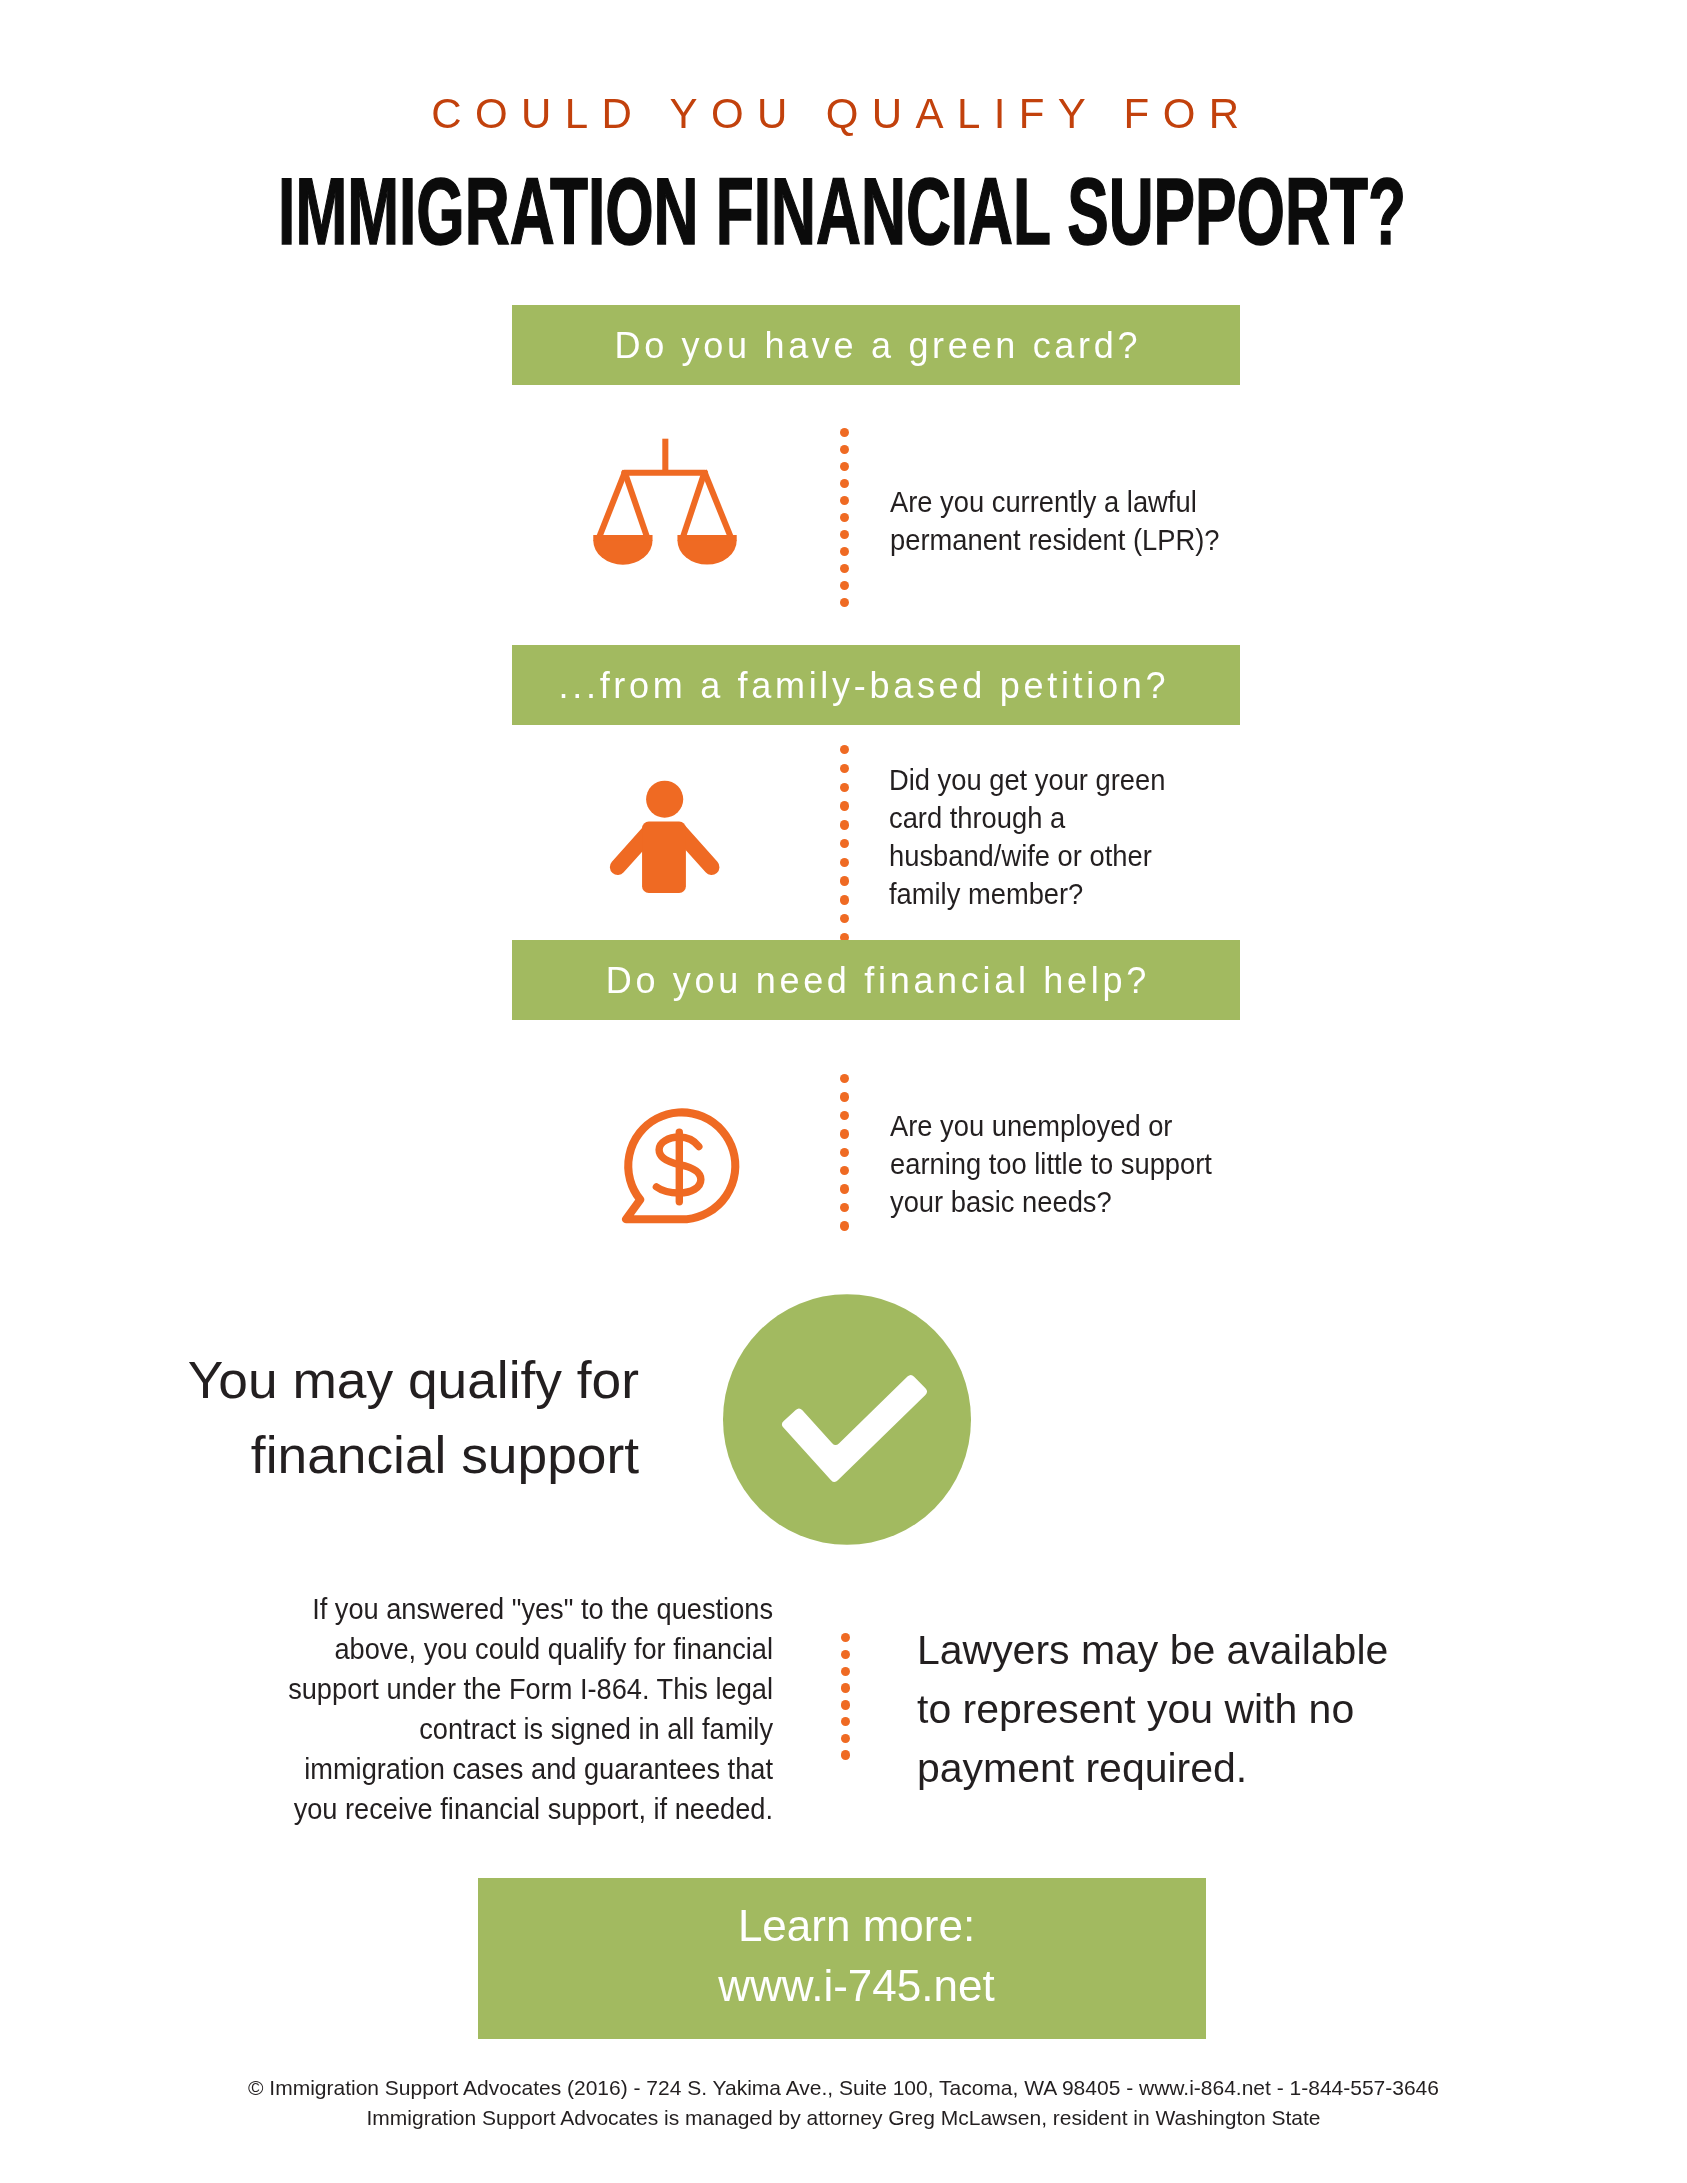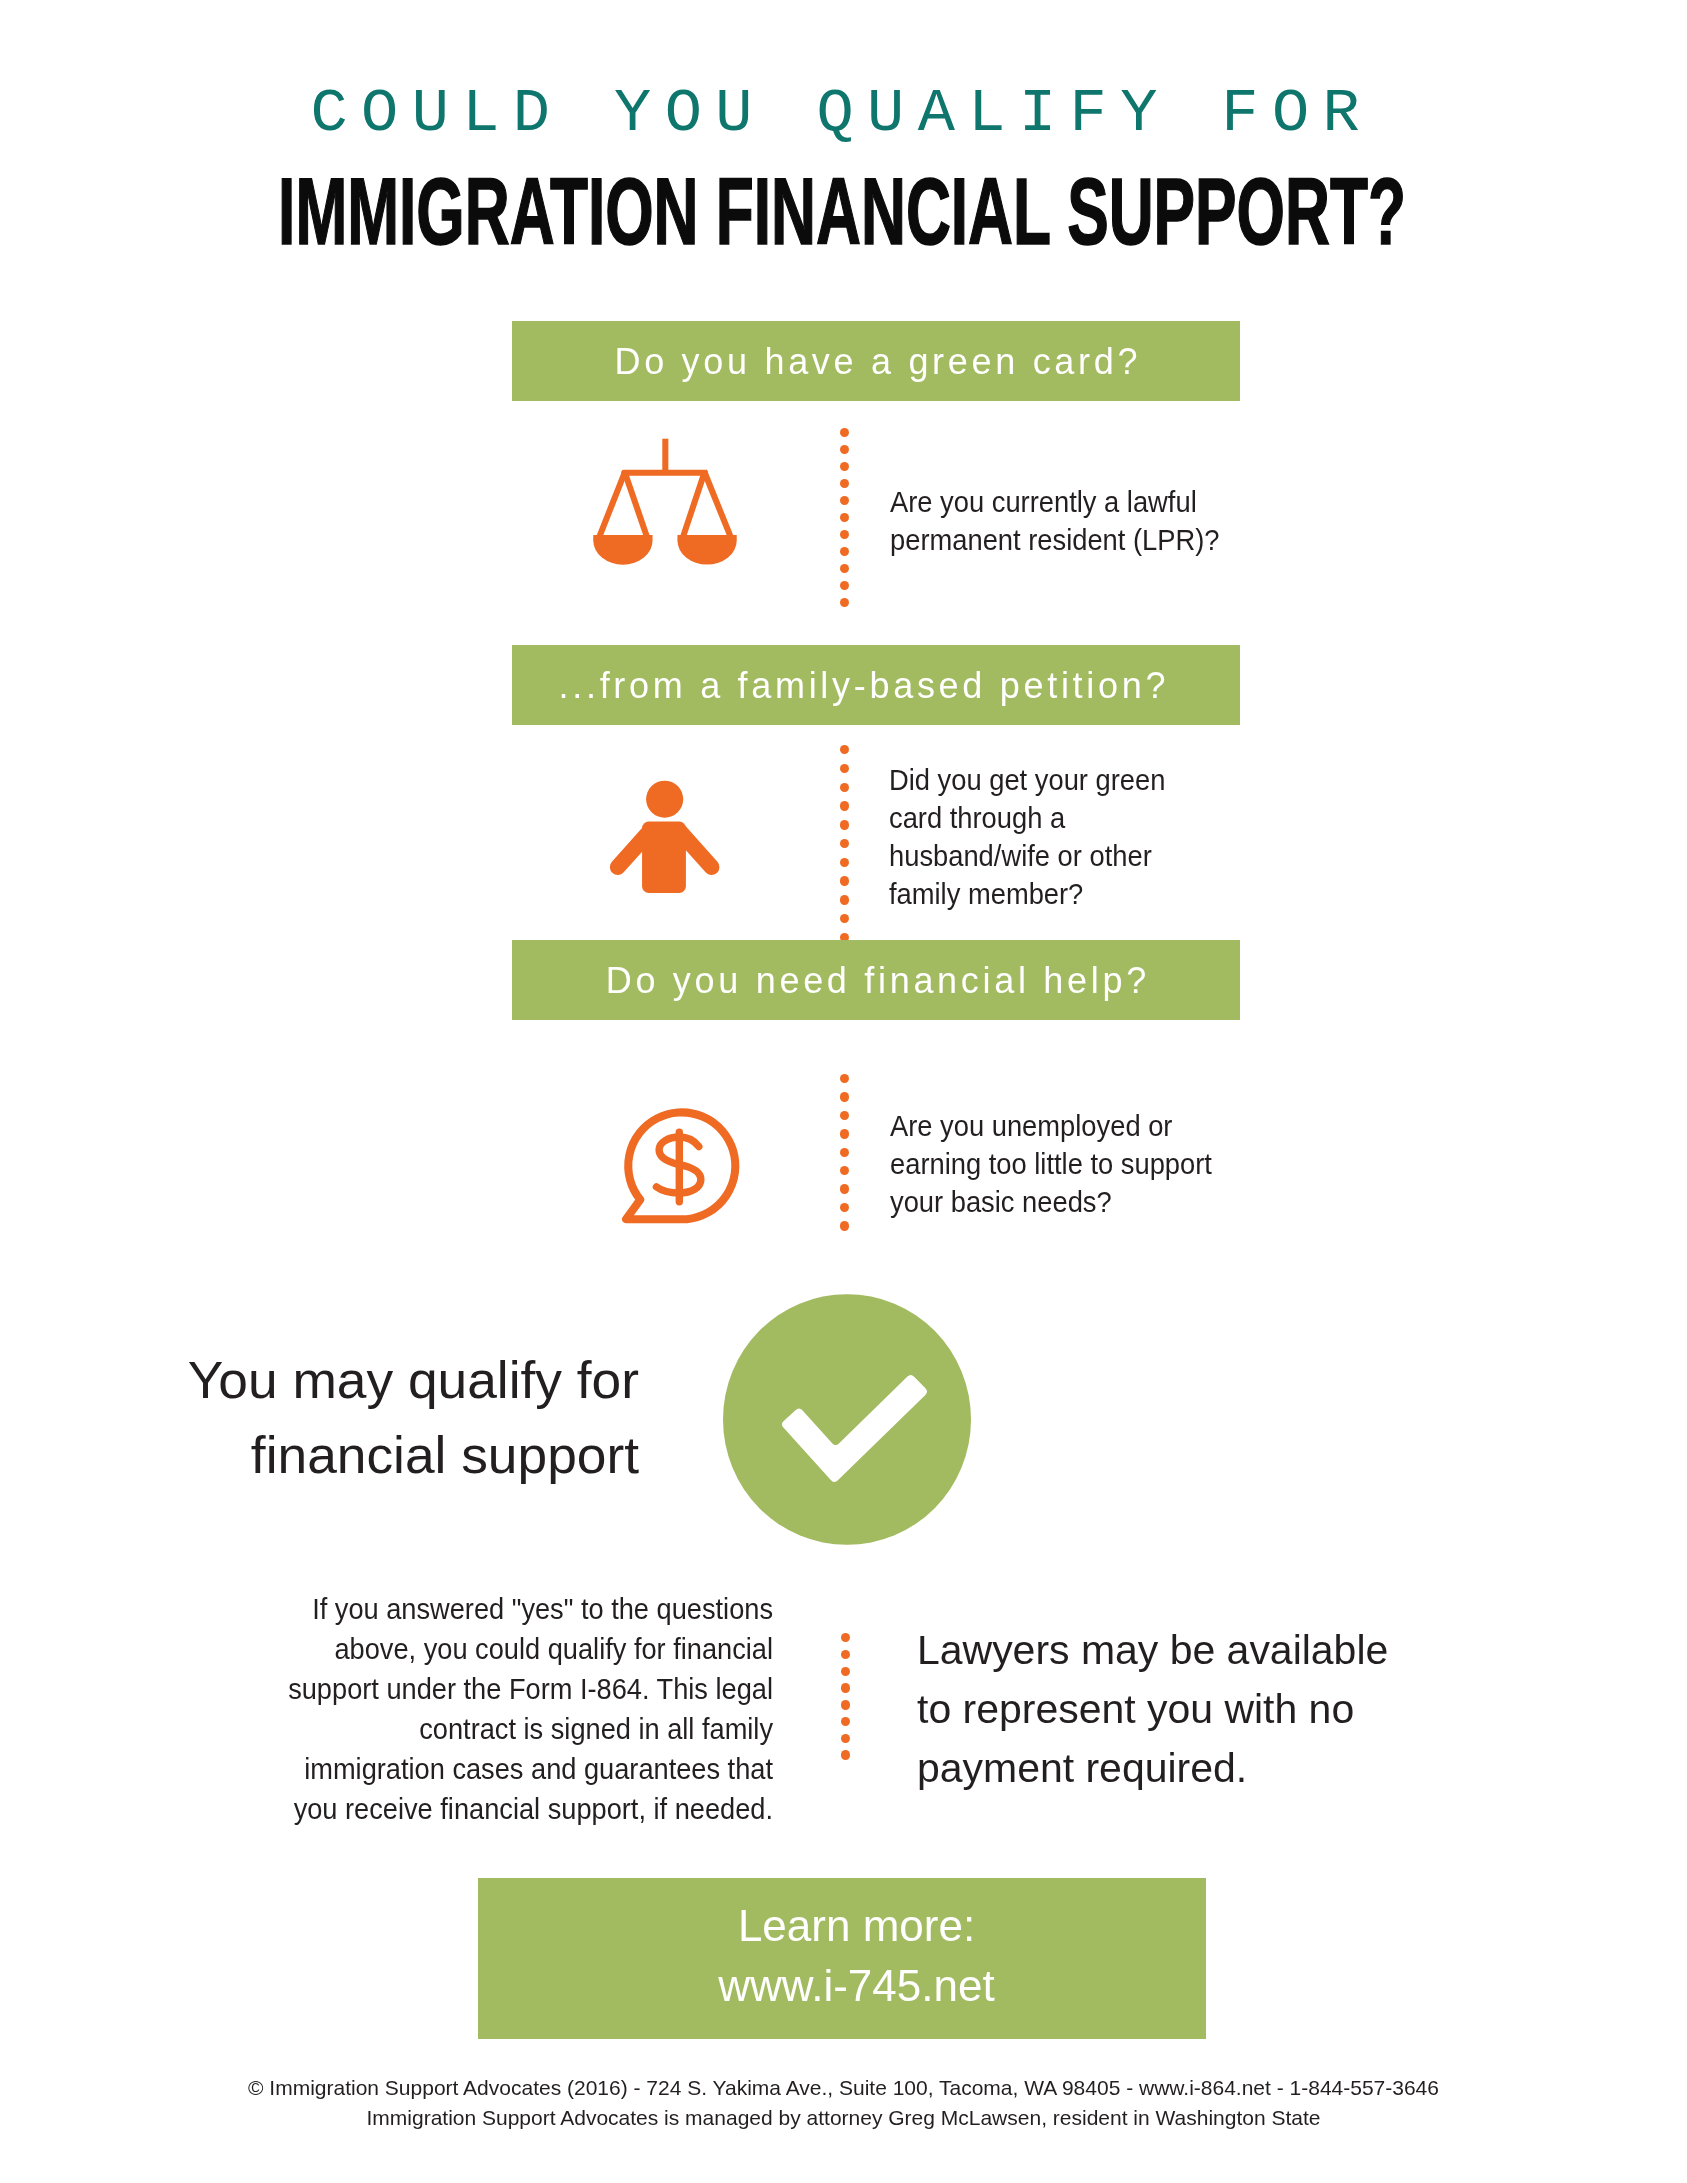--- a/index.html
+++ b/index.html
@@ -2,22 +2,22 @@
 <html style="font-size:10.8px"><head>
 <meta charset="utf-8">
 <title>Could You Qualify For Immigration Financial Support?</title>
 <style>
   html,body{margin:0;padding:0;background:#ffffff;}
   body{width:1687px;height:2183px;position:relative;overflow:hidden;
        font-family:"Liberation Sans",sans-serif;color:#231f20;}
   .abs{position:absolute;}
   
   #headline-block{left:0;width:1687px;text-align:center;}
-  #headline-kicker{font-size:62px;letter-spacing:13.4px;line-height:62px;
-      font-weight:400;color:#0f766e;white-space:pre;text-indent:-3.4px;font-family:Liberation Mono, monospace;}
+  #headline-kicker{font-size:42px;letter-spacing:13.4px;line-height:62px;
+      font-weight:400;color:#c2410c;white-space:pre;text-indent:-3.4px;}
   #headline-main-wrap{position:absolute;left:0;top:0;width:1687px;height:101px;overflow:visible;}
   #headline-main{position:absolute;left:-15.5px;top:0;width:1714px;text-align:center;
       font-size:94px;line-height:94px;font-weight:700;color:#0b0b0b;
       white-space:pre;transform:scaleX(0.6618);transform-origin:50% 0;-webkit-text-stroke:1.5px #0b0b0b;}
   
   .green-bar{background:#a2ba60;display:flex;align-items:center;justify-content:center;padding-top:2.7px;box-sizing:border-box;}
   .green-bar-label{color:#ffffff;font-size:36px;letter-spacing:3.7px;
       white-space:pre;line-height:1;text-indent:3.7px;}
   
   .dotline{width:9.4px;}
@@ -46,21 +46,21 @@
 </head>
 <body>
 
 <div class="abs" id="headline-block" style="top:83px;">
   <div id="headline-kicker">COULD YOU QUALIFY FOR</div>
   <div id="headline-main-wrap" style="top:82px;">
       <div id="headline-main">IMMIGRATION FINANCIAL SUPPORT?</div>
     </div>
 </div>
 
-<div class="abs green-bar" id="bar1" style="left:512px;top:321px;width:728px;height:80px;">
+<div class="abs green-bar" id="bar1" style="left:512px;top:305px;width:728px;height:80px;">
   <span class="green-bar-label">Do you have a green card?</span>
 </div>
 
 <svg class="abs" id="icon-scales" style="left:593px;top:436px;width:146px;height:132px;" viewBox="0 0 216 196" fill="none">
   <rect x="102.5" y="4" width="9" height="52" fill="#ef6a23"></rect>
   <g stroke="#ef6a23" stroke-width="9" stroke-linecap="butt" fill="none">
     <path d="M47.7 51.6 L7.5 153.5"></path>
     <path d="M47.5 56 L81 153.5"></path>
     <path d="M164.3 51.6 L205.5 153.5"></path>
     <path d="M164.5 56 L132 153.5"></path>

